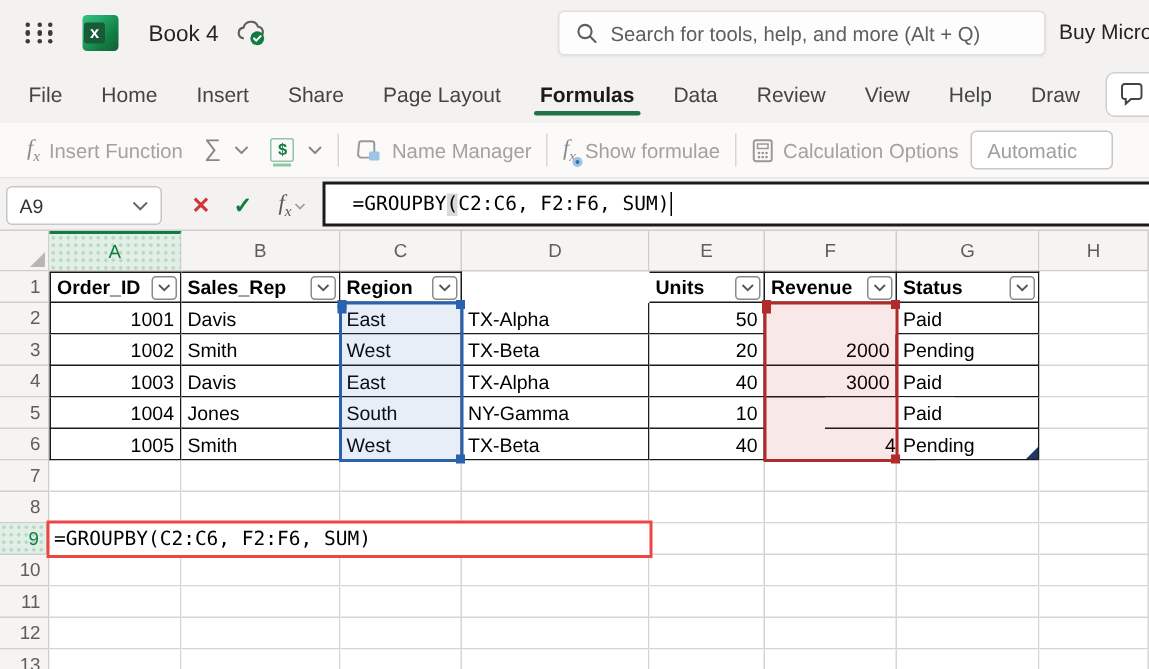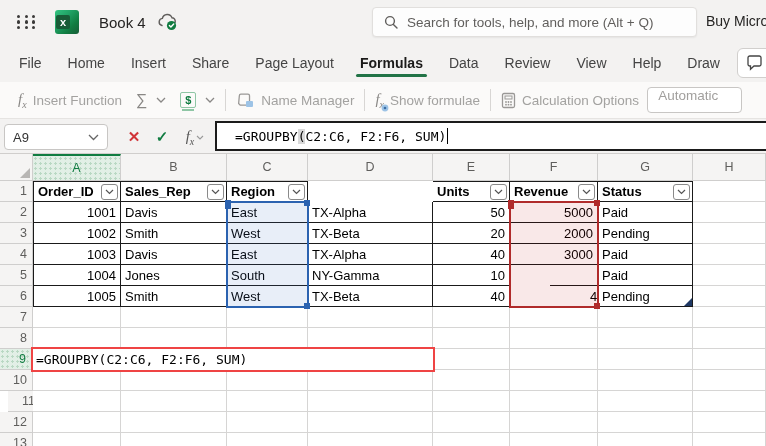--- a/index.html
+++ b/index.html
@@ -30,21 +30,21 @@
   
   .toolbar { position:absolute; left:0; top:82px; width:766px; height:37px; background:#fbfaf9; border-bottom:1px solid #e6e4e2; display:flex; align-items:center; }
   .tb-item { display:flex; align-items:center; gap:6px; color:#a3a2a0; font-size:13.5px; white-space:nowrap; cursor:default; }
   .tb-fx { font-family:"Liberation Serif", serif; font-style:italic; font-size:15px; color:#8a8886; }
   .tb-fx sub { font-size:10px; }
   .sigma { font-size:16px; color:#8a8886; }
   .chev { display:inline-block; margin-left:3px; }
   .divider { width:1px; height:22px; background:#d8d6d4; margin:0 10px; }
   .dollarbox { width:16px; height:16px; border:1px solid #8fc6a5; border-radius:2px; color:#107C41; font-size:11px; font-weight:bold; text-align:center; line-height:14px; position:relative; }
   .dollarbox::after { content:""; position:absolute; left:1px; right:1px; bottom:-4px; height:2px; background:#8fc6a5; }
-  .combo { height:26px; min-width:95px; background:#fff; border:1px solid #c8c6c4; border-radius:4px; color:#a19f9d; font-size:13.5px; display:flex; padding:0 10px; }
+  .combo { height:26px; min-width:95px; background:#fff; border:1px solid #c8c6c4; border-radius:4px; color:#a19f9d; font-size:13.5px; display:flex; align-items:center; padding:0 10px; }
 
   
   .fbar { position:absolute; left:0; top:119px; width:766px; height:35px; background:#f3f2f1; border-bottom:1px solid #d0cecc; }
   .namebox { position:absolute; left:4px; top:5px; width:104px; height:26px; background:#fff; border:1px solid #c8c6c4; border-radius:4px; display:flex; align-items:center; justify-content:space-between; padding:0 8px; font-size:13px; color:#333; cursor:text; }
   .fb-btn { position:absolute; top:5px; width:24px; height:26px; display:flex; align-items:center; justify-content:center; cursor:pointer; }
   .fb-x { left:122px; color:#d13438; font-size:15px; font-weight:bold; }
   .fb-ok { left:150px; color:#107C41; font-size:15px; font-weight:bold; }
   .fb-fx { left:178px; width:34px; color:#555; }
   .finput { position:absolute; left:215px; top:2px; width:556px; height:30px; background:#fff; border:2px solid #1b1b1b; display:flex; align-items:center; padding-left:18px; font-family:"DejaVu Sans Mono", monospace; font-size:13px; color:#000; white-space:pre; cursor:text; }
   .paren-hl { background:#d9d9d9; }
@@ -214,21 +214,21 @@
     <div class="rhead" style="left: 0px; top: 27px; width: 33px; height: 21px;">1</div>
     <div class="rhead" style="left: 0px; top: 48px; width: 33px; height: 21px;">2</div>
     <div class="rhead" style="left: 0px; top: 69px; width: 33px; height: 21px;">3</div>
     <div class="rhead" style="left: 0px; top: 90px; width: 33px; height: 21px;">4</div>
     <div class="rhead" style="left: 0px; top: 111px; width: 33px; height: 21px;">5</div>
     <div class="rhead" style="left: 0px; top: 132px; width: 33px; height: 21px;">6</div>
     <div class="rhead" style="left: 0px; top: 153px; width: 33px; height: 21px;">7</div>
     <div class="rhead" style="left: 0px; top: 174px; width: 33px; height: 21px;">8</div>
     <div class="rhead sel" style="left: 0px; top: 195px; width: 33px; height: 21px;">9</div>
     <div class="rhead" style="left: 0px; top: 216px; width: 33px; height: 21px;">10</div>
-    <div class="rhead" style="left: 8px; top: 237px; width: 33px; height: 21px;">11</div>
+    <div class="rhead" style="left: 0px; top: 237px; width: 33px; height: 21px;">11</div>
     <div class="rhead" style="left: 0px; top: 258px; width: 33px; height: 21px;">12</div>
     <div class="rhead" style="left: 0px; top: 279px; width: 33px; height: 21px;">13</div>
     <div class="cell tbl first-col first-row hdr" style="left: 33px; top: 27px; width: 88px; height: 21px;">
       <span>Order_ID</span>
       <div class="filter-btn">
         <svg width="9" height="6" viewBox="0 0 9 6">
           <path d="M1 1 l3.5 3.5 l3.5 -3.5" fill="none" stroke="#555" stroke-width="1.2"></path>
         </svg>
       </div>
     </div>
@@ -280,23 +280,20 @@
       <span>Davis</span>
     </div>
     <div class="cell tbl" style="left: 227px; top: 48px; width: 81px; height: 21px;">
       <span>East</span>
     </div>
     <div class="cell tbl" style="left: 308px; top: 48px; width: 125px; height: 21px;">
       <span>TX-Alpha</span>
     </div>
     <div class="cell tbl num" style="left: 433px; top: 48px; width: 77px; height: 21px;">
       <span>50</span>
-    </div>
-    <div class="cell tbl num" style="left: 510px; top: 48px; width: 88px; height: 21px;">
-      <span>5000</span>
     </div>
     <div class="cell tbl" style="left: 598px; top: 48px; width: 95px; height: 21px;">
       <span>Paid</span>
     </div>
     <div class="cell" style="left: 693px; top: 48px; width: 73px; height: 21px;"></div>
     <div class="cell tbl first-col num" style="left: 33px; top: 69px; width: 88px; height: 21px;">
       <span>1002</span>
     </div>
     <div class="cell tbl" style="left: 121px; top: 69px; width: 106px; height: 21px;">
       <span>Smith</span>

